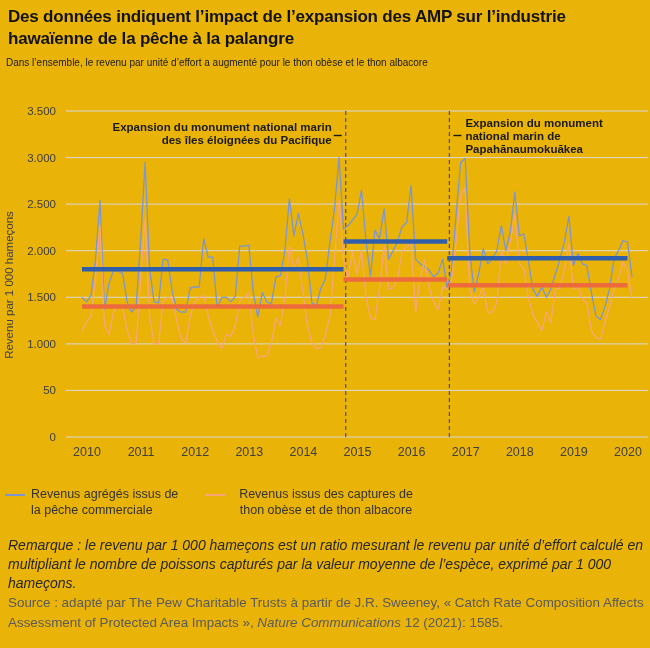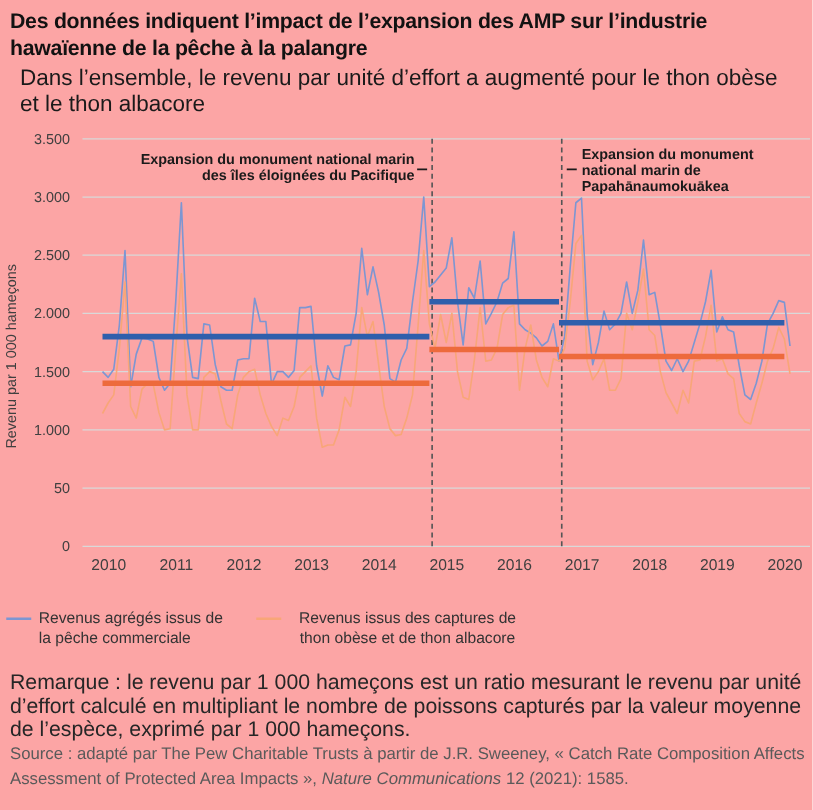--- a/index.html
+++ b/index.html
@@ -1,33 +1,33 @@
 <!DOCTYPE html>
 <html><head>
 <meta charset="utf-8">
 <style>
   html,body{margin:0;padding:0;background:#ffffff;}
-  #page{position:relative;width:650px;height:648px;background:#fca5a5;overflow:hidden;
+  #page{position:relative;width:650px;height:648px;background:#eab308;overflow:hidden;
         font-family:"Liberation Sans","DejaVu Sans",sans-serif;}
   #title{position:absolute;top:6px;left:8px;width:638px;
          font-size:17px;font-weight:bold;color:#121212;line-height:22px;letter-spacing:-0.2px;}
-  #subtitle{position:absolute;top:52px;left:16px;width:622px;
-            font-size:18px;color:#1a1a1a;line-height:21px;}
+  #subtitle{position:absolute;top:52px;left:6px;width:622px;
+            font-size:10px;color:#1a1a1a;line-height:21px;}
   #chart-wrap{position:absolute;top:100px;left:0;width:650px;height:360px;}
   #legend{position:absolute;top:487px;left:0;width:558px;height:46px;}
   .legend-item{position:absolute;top:0;display:flex;align-items:flex-start;}
   .legend-text{font-size:12.5px;line-height:15.5px;color:#333333;}
   .swatch-line{width:20px;height:2px;margin:7px 6px 0 0;flex:none;}
   .swatch-stack{width:16px;margin:4px 7px 0 0;flex:none;}
   .swatch-stack .bar{width:16px;height:4px;margin-bottom:2px;}
   #li-1{left:5px;}  #li-1 .legend-text{width:150px;}
   #li-2{left:205px;}#li-2 .legend-text{width:190px;text-align:center;}
   #li-3{left:440px;}#li-3 .legend-text{width:170px;}
   #notes{position:absolute;top:536px;left:8px;width:636px;}
-  #remark{font-size:17px;line-height:19px;color:#262626;}
+  #remark{font-size:14px;line-height:19px;color:#262626;font-style:italic;}
   #source{margin-top:0;font-size:13.4px;line-height:20px;color:#5a5a5a;}
   #source .it{font-style:italic;}
 </style>
 </head>
 <body>
 
 <div id="page">
   <div id="title">Des données indiquent l’impact de l’expansion des AMP sur l’industrie hawaïenne de la pêche à la palangre</div>
   <div id="subtitle">Dans l’ensemble, le revenu par unité d’effort a augmenté pour le thon obèse et le thon albacore</div>
 

